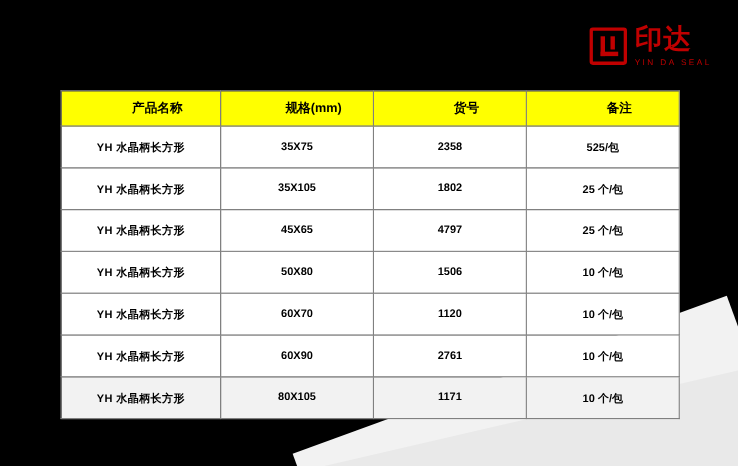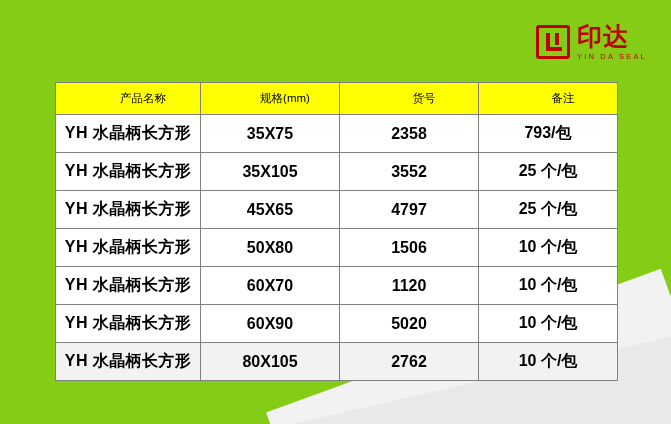--- a/index.html
+++ b/index.html
@@ -11,21 +11,21 @@
     height: 424px;
     background: #ffffff;
     font-family: "Liberation Sans", sans-serif;
     position: relative;
     overflow: hidden;
   }
   #page {
     position: relative;
     width: 671px;
     height: 424px;
-    background: #84cc16;
+    background: #000000;
     overflow: hidden;
   }
   
   .deco {
     position: absolute;
     pointer-events: none;
   }
   .deco-1 {
     right: -40px;
     bottom: -130px;
@@ -126,28 +126,28 @@
   table.spec col.c0 { width: 145px; }
   table.spec col.c1 { width: 139px; }
   table.spec col.c2 { width: 139px; }
   table.spec col.c3 { width: 139px; }
 
   table.spec th,
   table.spec td {
     border: 1px solid #808080;
     text-align: center;
     vertical-align: middle;
-    font-size: 16px;
+    font-size: 10px;
     color: #000000;
     height: 37px;
     padding: 0 2px;
   }
   table.spec thead th {
     background: #ffff00;
-    font-weight: normal;
+    font-weight: bold;
     height: 31px;
     font-size: 11.5px;
     padding-left: 32px;
   }
   table.spec tbody td {
     background: #ffffff;
     font-weight: bold;
   }
   table.spec tbody tr.shaded td {
     background: #f2f2f2;
@@ -191,26 +191,26 @@
           <th>规格(mm)</th>
           <th>货号</th>
           <th>备注</th>
         </tr>
       </thead>
       <tbody>
         <tr>
           <td class="name">YH 水晶柄长方形</td>
           <td>35X75</td>
           <td>2358</td>
-          <td>793/包</td>
+          <td>525/包</td>
         </tr>
         <tr>
           <td class="name">YH 水晶柄长方形</td>
           <td>35X105</td>
-          <td>3552</td>
+          <td>1802</td>
           <td>25 个/包</td>
         </tr>
         <tr>
           <td class="name">YH 水晶柄长方形</td>
           <td>45X65</td>
           <td>4797</td>
           <td>25 个/包</td>
         </tr>
         <tr>
           <td class="name">YH 水晶柄长方形</td>
@@ -220,26 +220,26 @@
         </tr>
         <tr>
           <td class="name">YH 水晶柄长方形</td>
           <td>60X70</td>
           <td>1120</td>
           <td>10 个/包</td>
         </tr>
         <tr>
           <td class="name">YH 水晶柄长方形</td>
           <td>60X90</td>
-          <td>5020</td>
+          <td>2761</td>
           <td>10 个/包</td>
         </tr>
         <tr class="shaded">
           <td class="name">YH 水晶柄长方形</td>
           <td>80X105</td>
-          <td>2762</td>
+          <td>1171</td>
           <td>10 个/包</td>
         </tr>
       </tbody>
     </table>
   </div>
 
 </div>
 
 </body></html>

